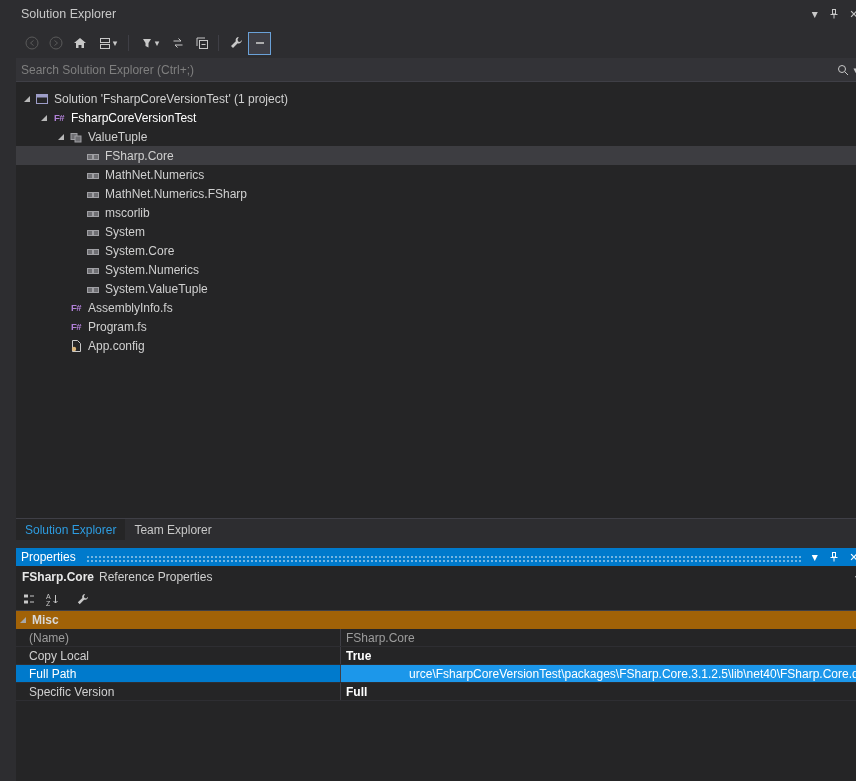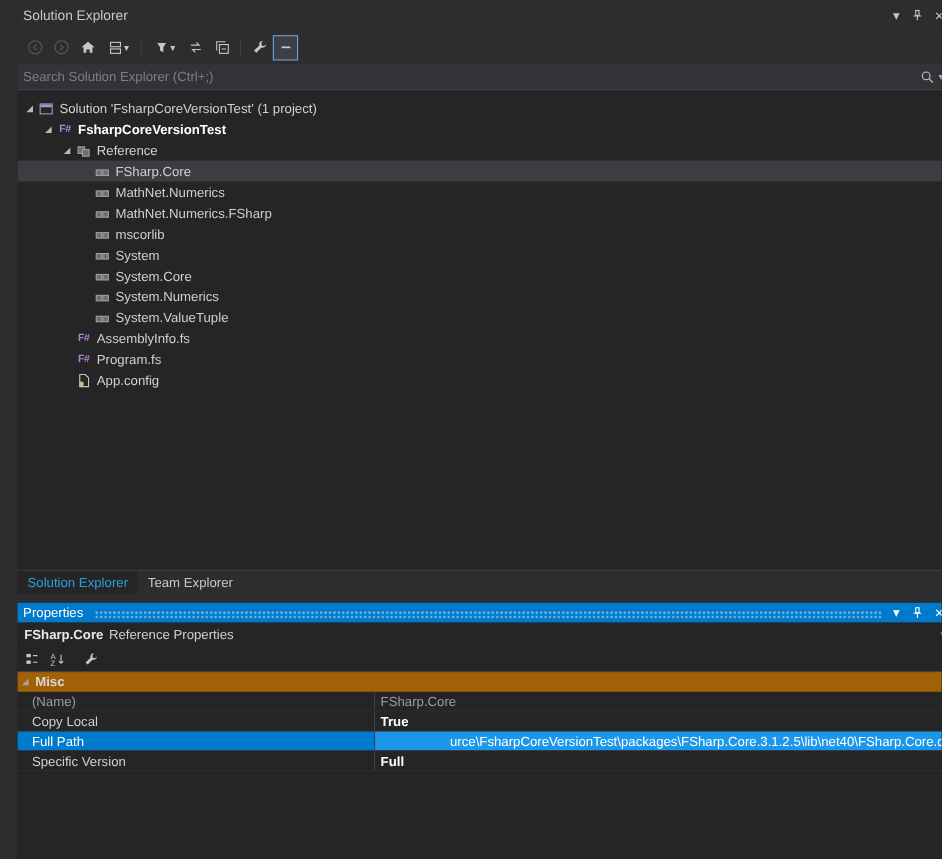--- a/index.html
+++ b/index.html
@@ -44,21 +44,21 @@
   .search-icons .dd { font-size:9px; color:#c8c8c8; }
 
   
   .tree { flex:1; padding-top:7px; overflow:hidden; }
   .trow { height:19px; display:flex; align-items:center; }
   .trow.selected { background:#3d3d41; }
   .trow .exp { width:14px; display:flex; align-items:center; justify-content:center; flex-shrink:0; }
   .tri { width:0; height:0; border-left:6px solid transparent; border-bottom:6px solid #b8b8b8; }
   .ticon { width:16px; height:16px; display:flex; align-items:center; justify-content:center; margin-right:4px; flex-shrink:0; }
   .tlabel { white-space:nowrap; color:#d0d0d0; }
-  .trow.boldrow .tlabel { font-weight:bold; color:#ffffff; }
+  .trow.boldrow .tlabel { font-weight:normal; color:#ffffff; }
   .i0 { padding-left:4px; } .i1 { padding-left:21px; } .i2 { padding-left:38px; } .i3 { padding-left:55px; }
   .fsglyph { color:#b180d7; font-weight:bold; font-size:9.5px; letter-spacing:-0.5px; }
 
   
   .tabstrip { height:22px; margin-top:auto; background:#2d2d30; border-top:1px solid #3f3f46; display:flex; align-items:stretch; }
   .tab { padding:0 9px; display:flex; align-items:center; color:#c8c8c8; }
   .tab.active { background:#252526; color:#2d9ce0; }
 
   
   .objrow { height:22px; display:flex; align-items:center; padding:0 6px; background:#252526; }
@@ -201,21 +201,21 @@
     <div class="trow i2">
       <span class="exp">
           <span class="tri"></span>
         </span>
       <span class="ticon">
         <svg width="14" height="14" viewBox="0 0 14 14">
             <rect x="2" y="3.5" width="6" height="6" fill="#6e6e72" stroke="#a0a0a4"></rect>
             <rect x="6" y="6" width="6" height="6" fill="#6e6e72" stroke="#a0a0a4"></rect>
           </svg>
       </span>
-      <span class="tlabel">Reference</span>
+      <span class="tlabel">ValueTuple</span>
     </div>
 
     <div class="trow i3 selected">
       <span class="exp"></span>
       <span class="ticon">
         <svg width="14" height="14" viewBox="0 0 14 14">
             <rect x="1.5" y="5.5" width="5" height="5" fill="#6e6e72" stroke="#a0a0a4"></rect>
             <rect x="7.5" y="5.5" width="5" height="5" fill="#6e6e72" stroke="#a0a0a4"></rect>
           </svg>
       </span>

